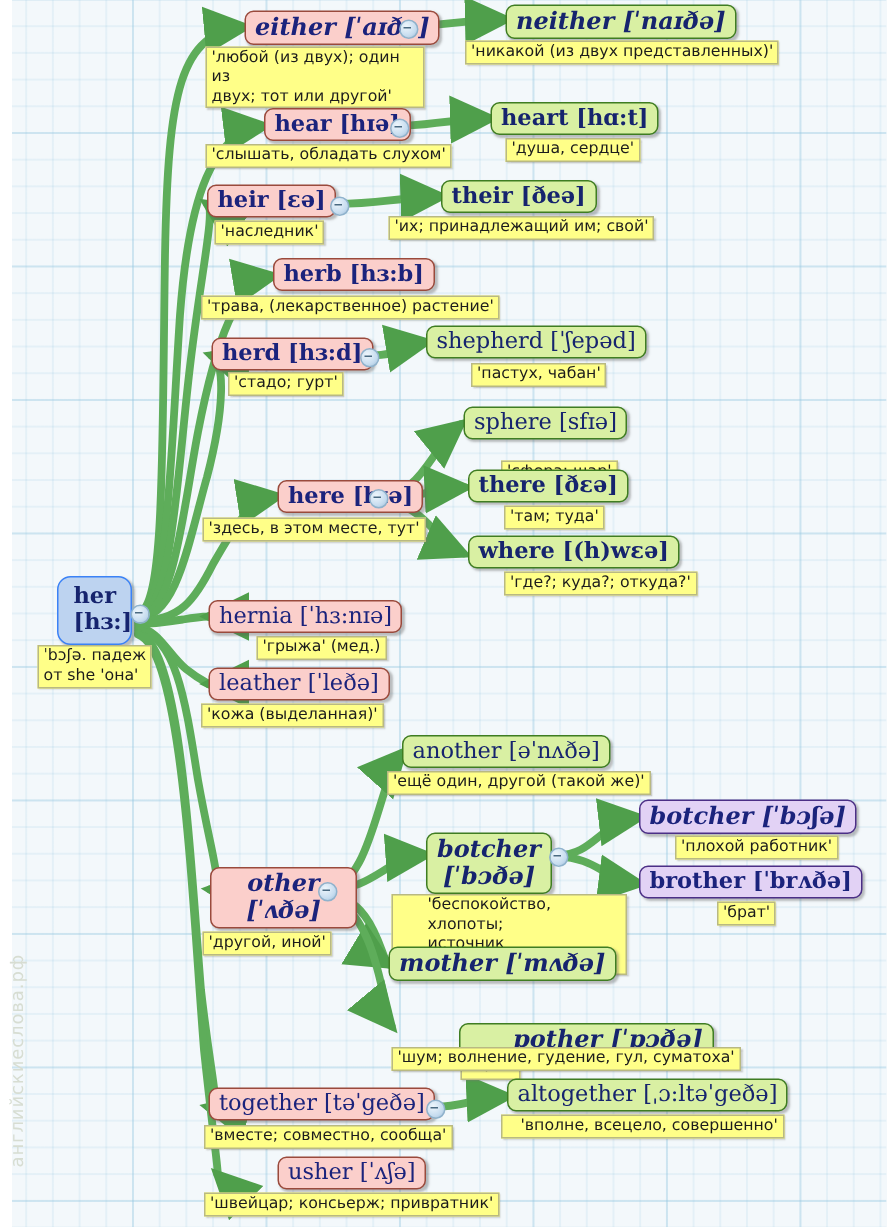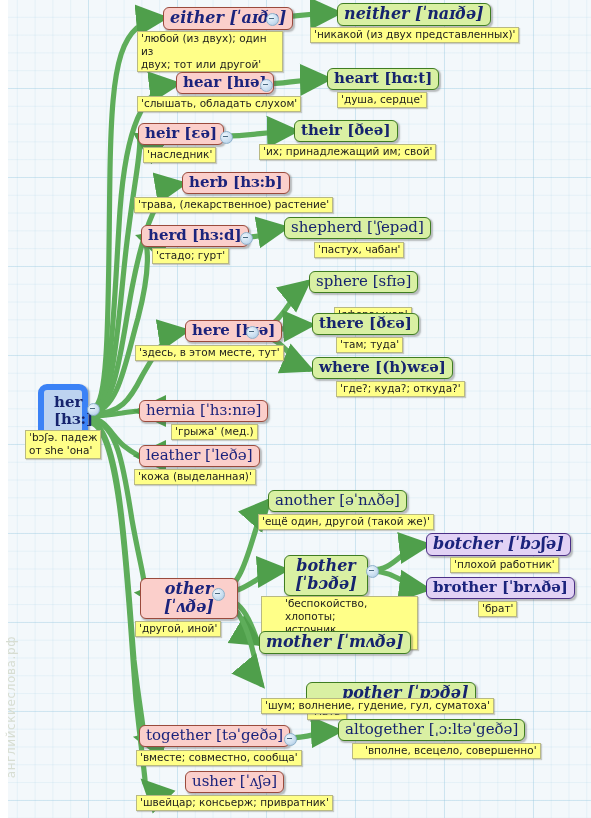--- a/index.html
+++ b/index.html
@@ -30,21 +30,21 @@
     position:absolute;
     box-sizing:border-box;
     border-radius:6px;
     padding:1px 6px 2px 6px;
     white-space:nowrap;
     line-height:1.12;
     text-align:center;
     box-shadow:1.5px 1.5px 1.5px rgba(90,90,90,.38);
   }
   .node.root{
-    background:#bdd3f0;border:6px solid #3b82f6;border-radius:9px;
+    background:#bdd3f0;border:1px solid #3b82f6;border-radius:9px;
     font-family:"DejaVu Serif", serif;font-weight:bold;color:#16246e;
     font-size:15px;line-height:1.15;padding:4px 10px 5px 10px;text-align:center;
   }
   .node.pink{background:#fbcfcb;border:1.3px solid #9a4a3c;color:#1b237c;}
   .node.green{background:#d9f0a3;border:1.3px solid #3f7d22;color:#16246e;}
   .node.purple{background:#e2d2f5;border:1.3px solid #4b2f86;color:#1b237c;}
 
   
   .f-serif-b{font-family:"DejaVu Serif", serif;font-weight:bold;font-size:15px;}
   .f-serif-bi{font-family:"DejaVu Serif", serif;font-weight:bold;font-style:italic;font-size:16px;}
@@ -206,21 +206,21 @@
   <div>other</div>
   <div>[ˈʌðə]</div>
 </div>
 <div class="toggle" style="left:212px;top:588px;"></div>
 <div class="note" style="left:135px;top:621px;">'другой, иной'</div>
 
 <div class="node green f-serif-n c-soft-green" style="left:268px;top:490px;">another [əˈnʌðə]</div>
 <div class="note" style="left:258px;top:514px;">'ещё один, другой (такой же)'</div>
 
 <div class="node green f-serif-bi c-dkblue" style="left:284px;top:555px;width:84px;">
-  <div>bother</div>
+  <div>botcher</div>
   <div>[ˈbɔðə]</div>
 </div>
 <div class="toggle" style="left:366px;top:565px;"></div>
 <div class="note wrap" style="left:261px;top:596px;width:129px;padding-left:23px;">
   <div>'беспокойство, хлопоты;</div>
   <div>источник беспокойства'</div>
 </div>
 
 <div class="node purple f-serif-bi c-dkpurple" style="left:426px;top:533px;">botcher [ˈbɔʃə]</div>
 <div class="note" style="left:450px;top:557px;">'плохой работник'</div>
@@ -232,18 +232,18 @@
 <div class="note" style="left:307px;top:656px;margin-top:48px;">'мать'</div>
 
 <div class="node green f-serif-bi c-dkblue" style="left:306px;top:682px;padding-left:35px;">pother [ˈpɔðə]</div>
 <div class="note" style="left:261px;top:698px;">'шум; волнение, гудение, гул, суматоха'</div>
 
 <div class="node pink f-serif-n c-soft-blue" style="left:139px;top:725px;">together [təˈgeðə]</div>
 <div class="toggle" style="left:284px;top:733px;"></div>
 <div class="note" style="left:136px;top:750px;">'вместе; совместно, сообща'</div>
 
 <div class="node green f-serif-n c-soft-green" style="left:338px;top:719px;">altogether [ˌɔ:ltəˈgeðə]</div>
-<div class="note" style="left:352px;top:743px;padding-left:12px;">'вполне, всецело, совершенно'</div>
+<div class="note" style="left:334px;top:743px;padding-left:12px;">'вполне, всецело, совершенно'</div>
 
 <div class="node pink f-serif-n c-soft-blue" style="left:185px;top:771px;">usher [ˈʌʃə]</div>
 <div class="note" style="left:136px;top:795px;">'швейцар; консьерж; привратник'</div>
 
 <div id="watermark">английскиеслова.рф</div>
 
 </body></html>

